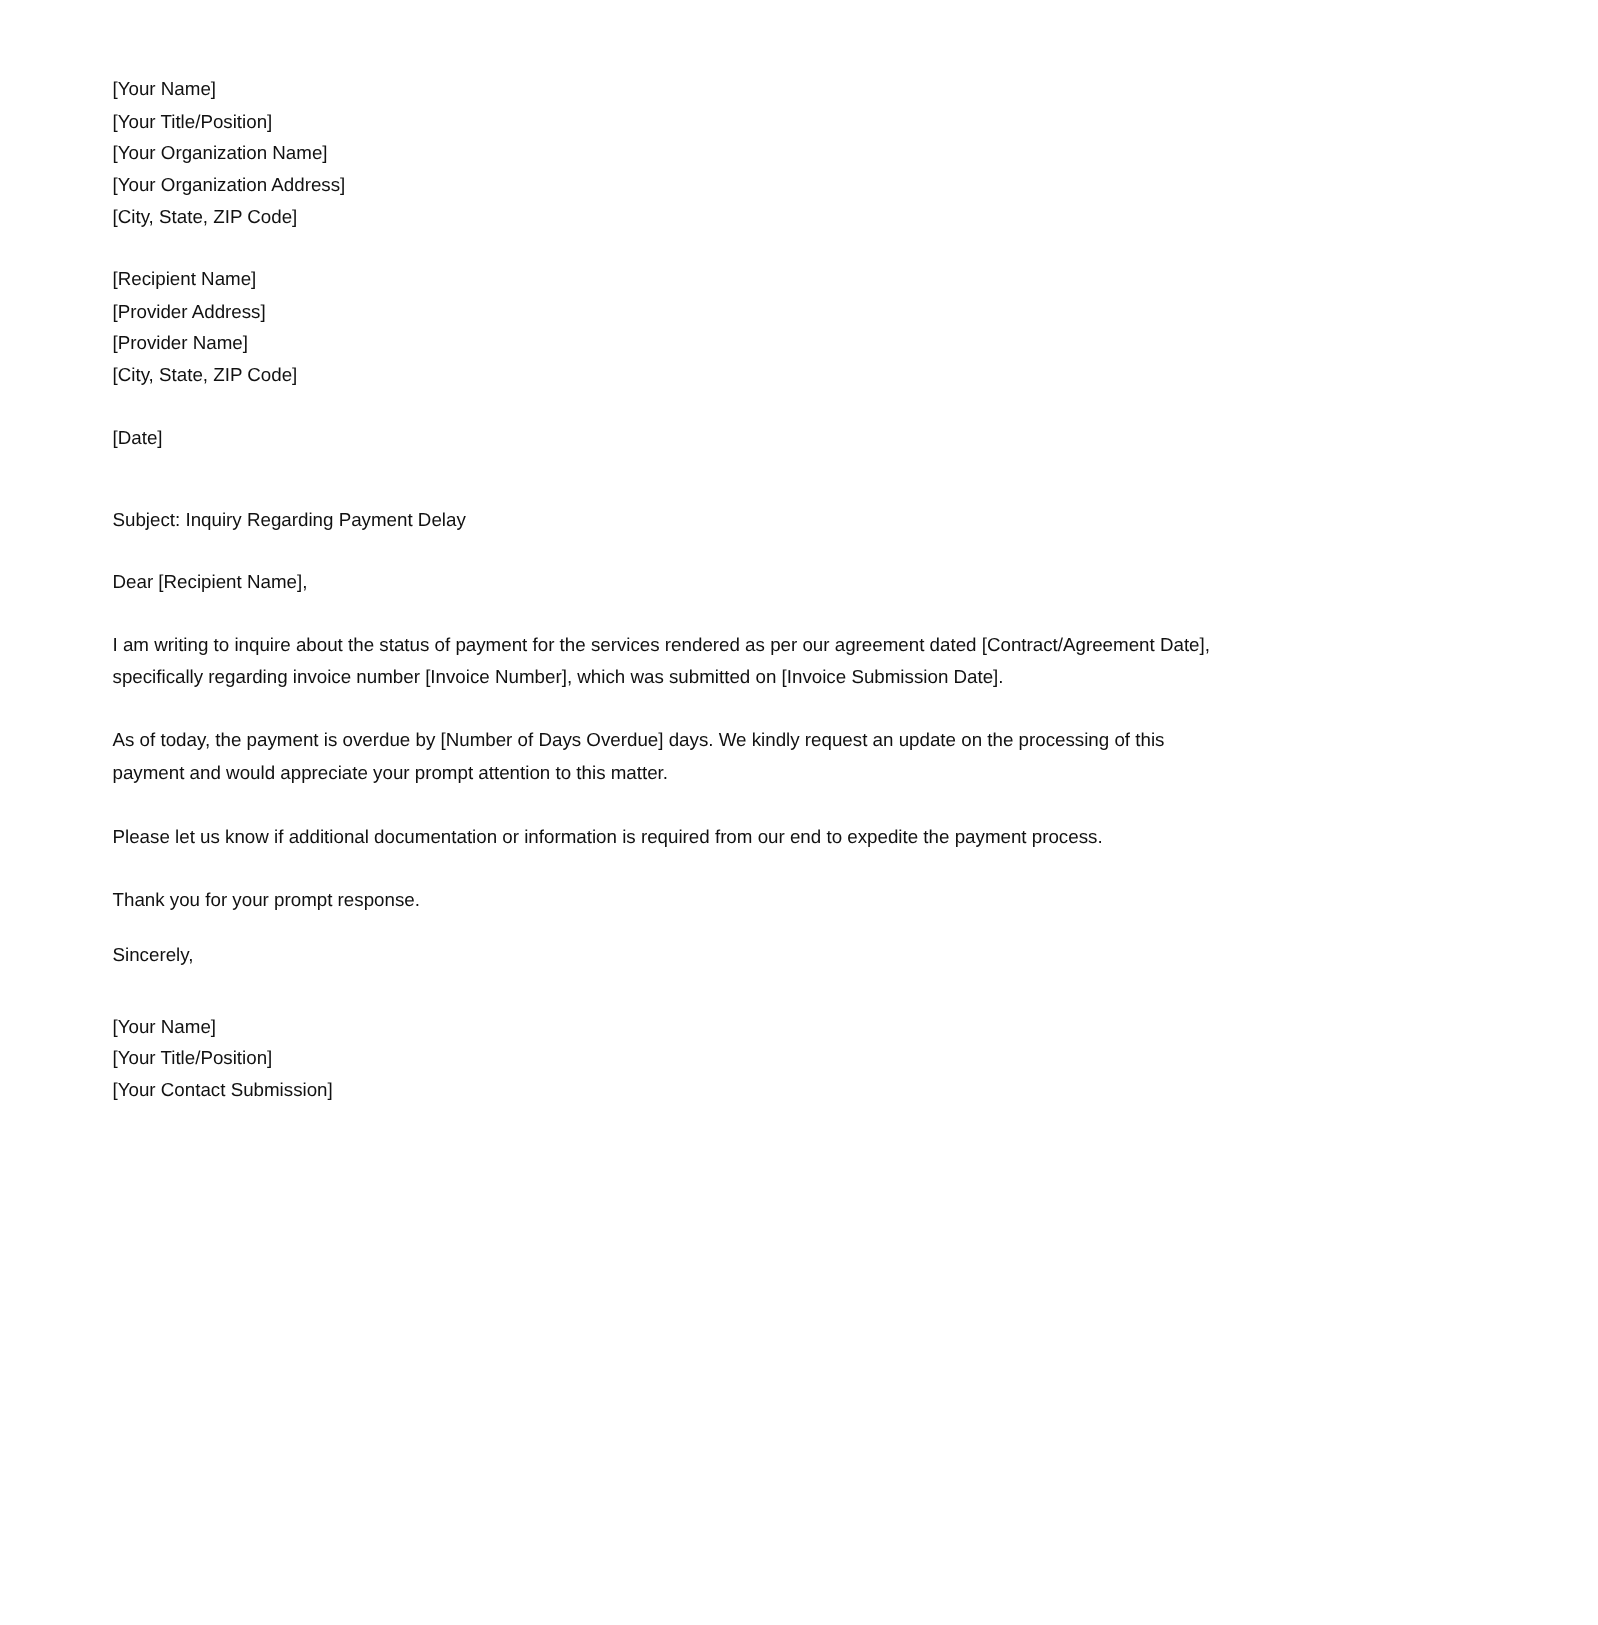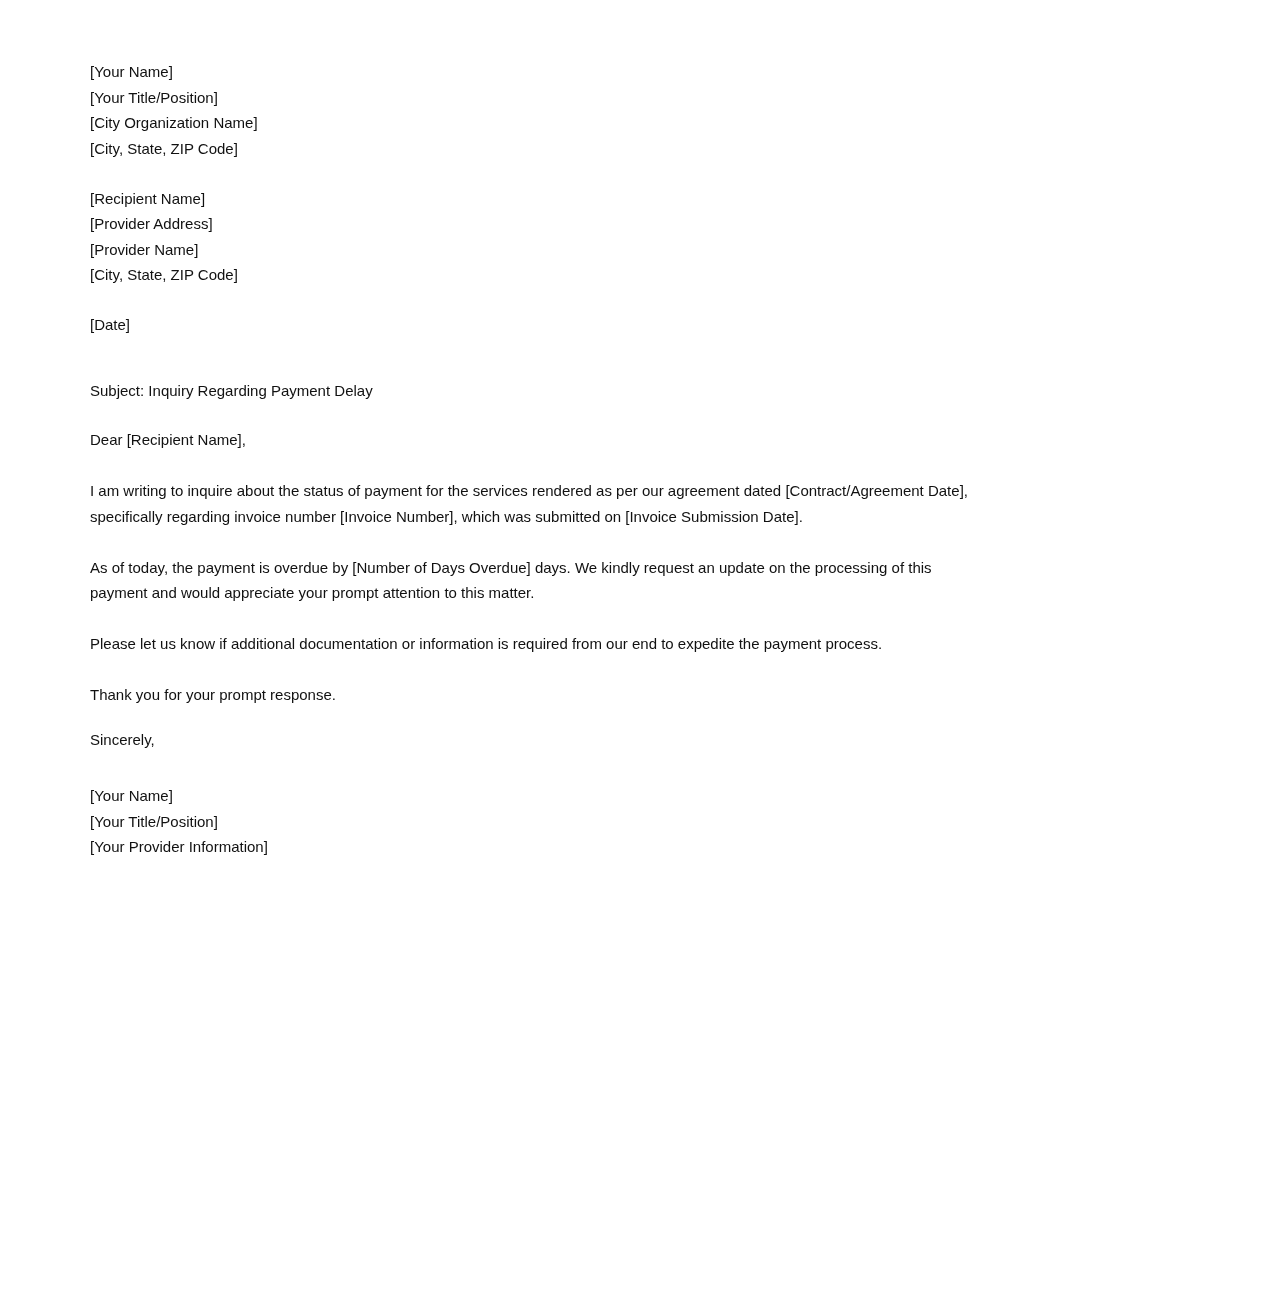--- a/index.html
+++ b/index.html
@@ -56,21 +56,22 @@
 </style>
 </head>
 <body>
 
 <div class="page">
   <div class="letter">
 
     <div class="block">
       <div class="line">[Your Name]</div>
       <div class="line">[Your Title/Position]</div>
-      <div class="line">[City Organization Name]</div>
+      <div class="line">[Your Organization Name]</div>
+      <div class="line">[Your Organization Address]</div>
       <div class="line">[City, State, ZIP Code]</div>
     </div>
 
     <div class="block">
       <div class="line">[Recipient Name]</div>
       <div class="line">[Provider Address]</div>
       <div class="line">[Provider Name]</div>
       <div class="line">[City, State, ZIP Code]</div>
     </div>
 
@@ -86,17 +87,17 @@
 
     <p>Please let us know if additional documentation or information is required from our end to expedite the payment process.</p>
 
     <p class="thanks-line">Thank you for your prompt response.</p>
 
     <div class="closing-line">Sincerely,</div>
 
     <div class="signature">
       <div class="line">[Your Name]</div>
       <div class="line">[Your Title/Position]</div>
-      <div class="line">[Your Provider Information]</div>
+      <div class="line">[Your Contact Submission]</div>
     </div>
 
   </div>
 </div>
 
 </body></html>

